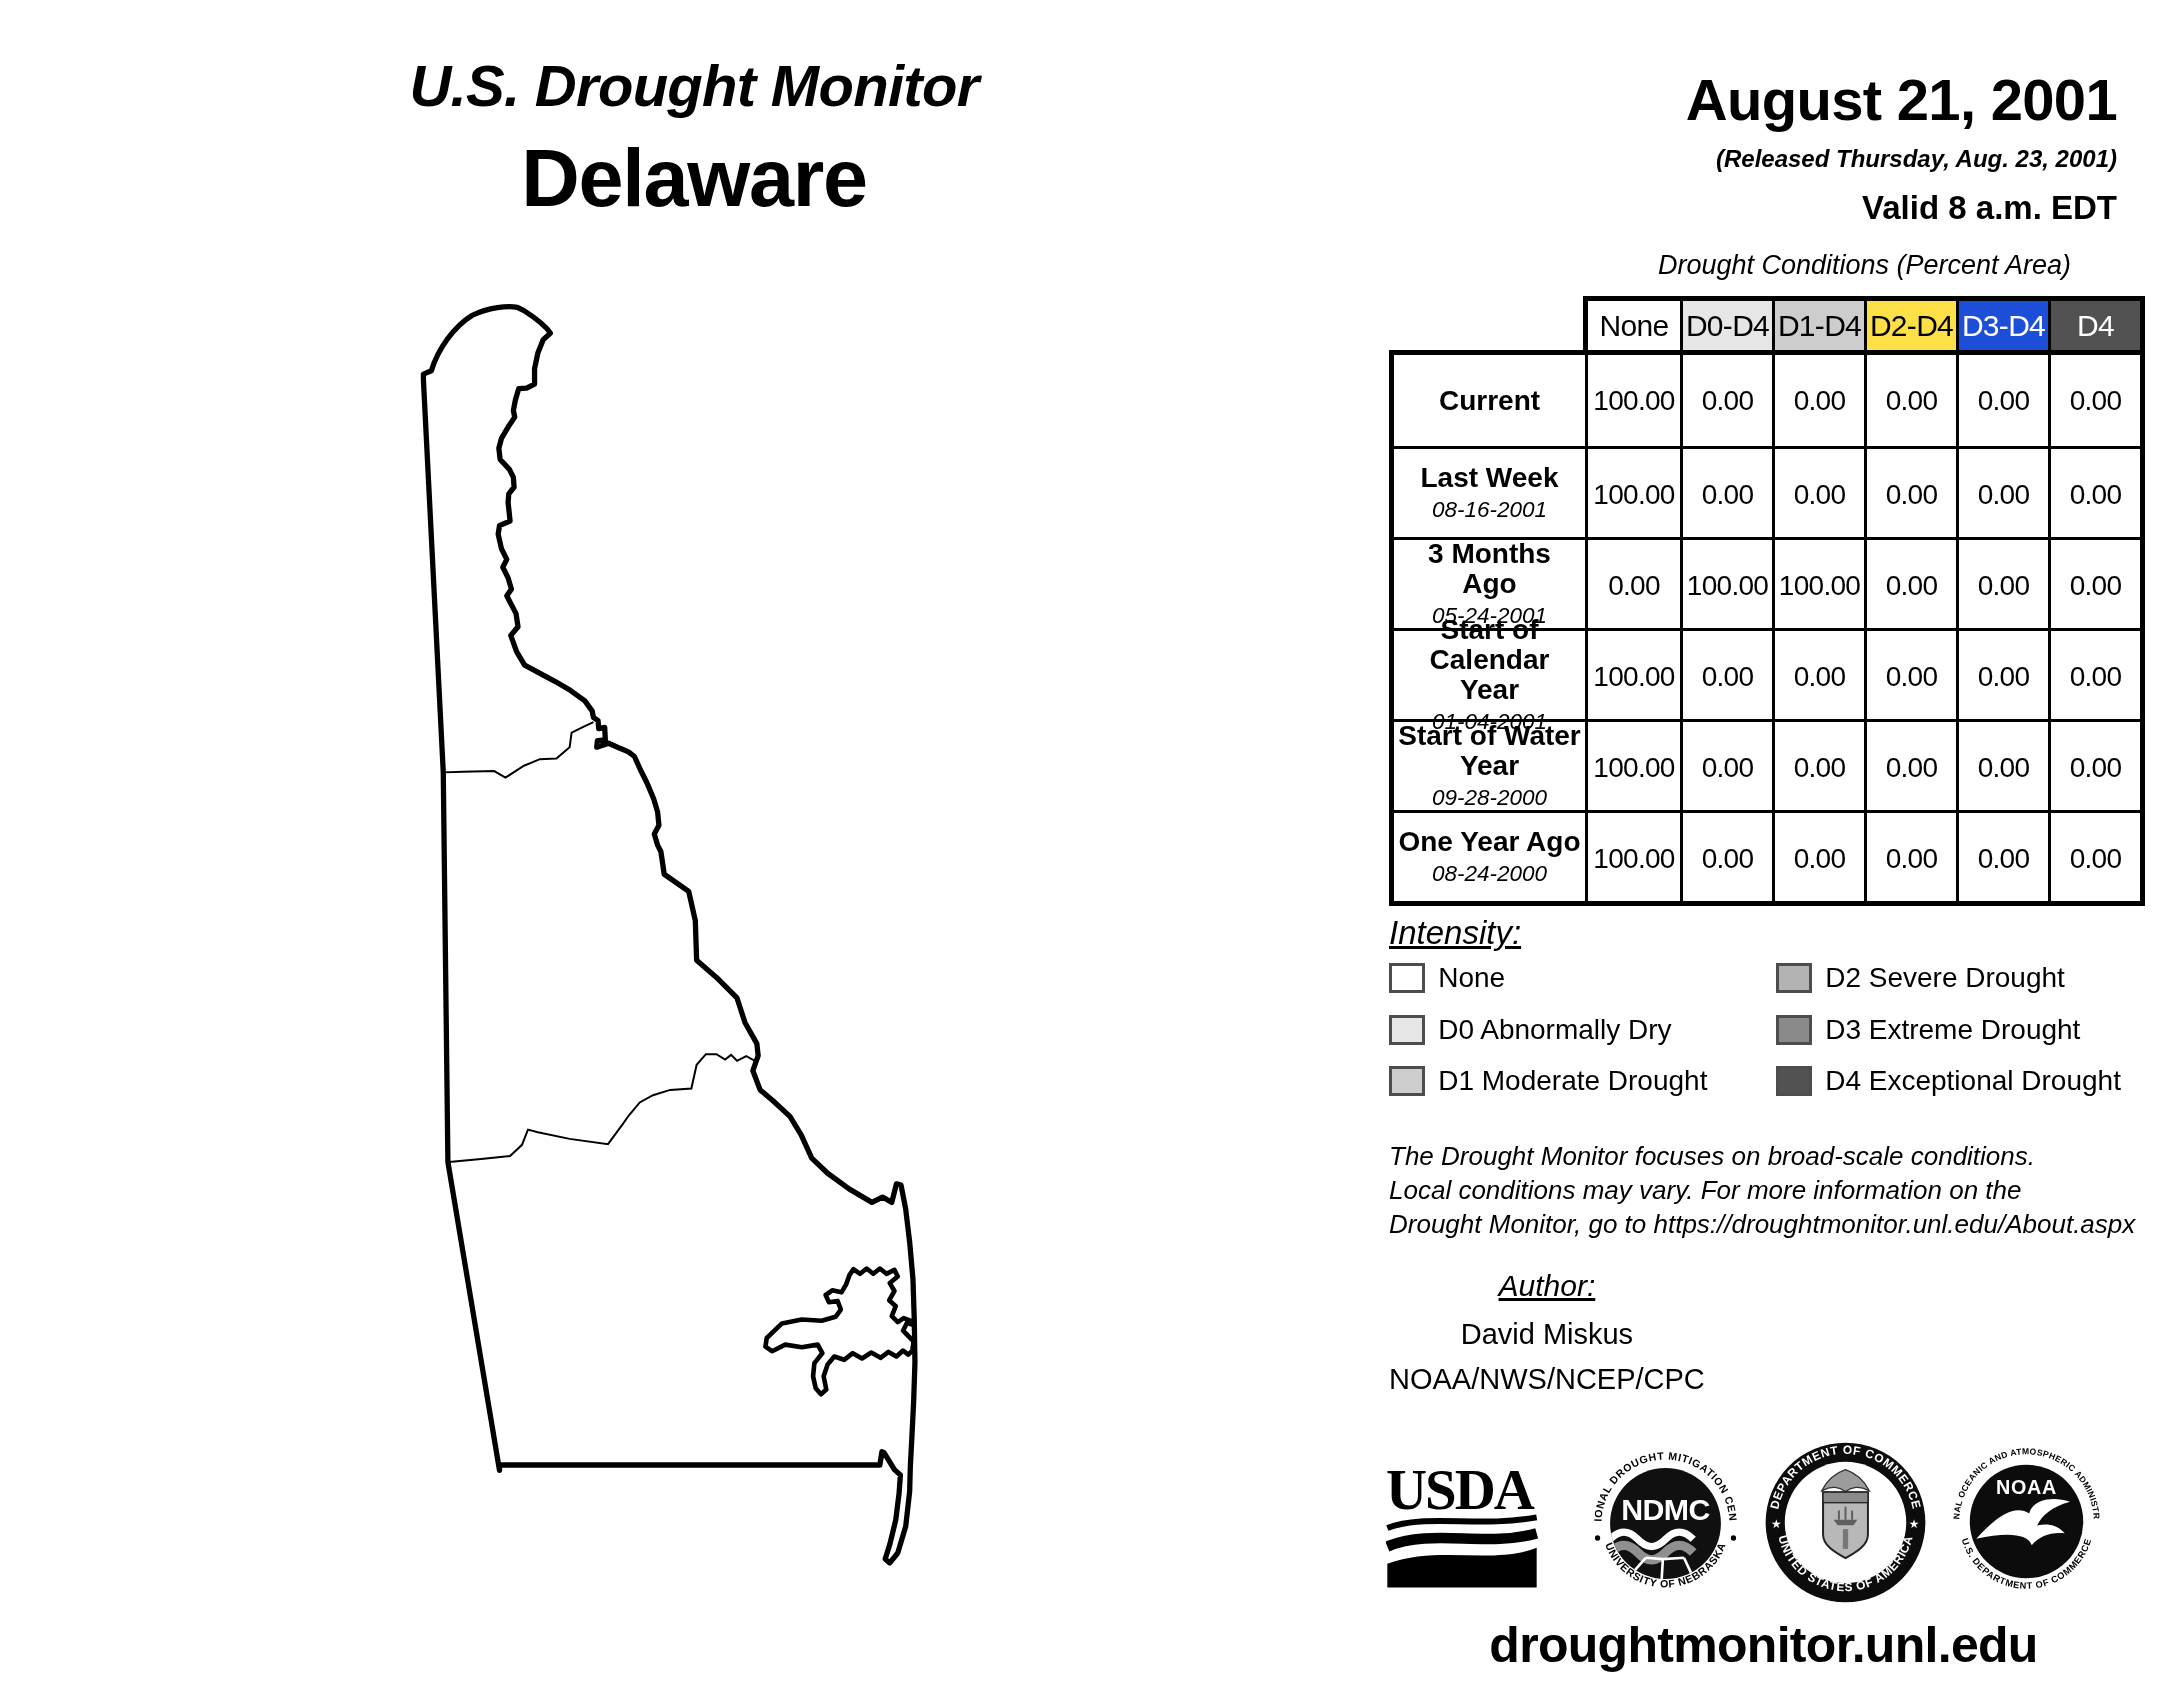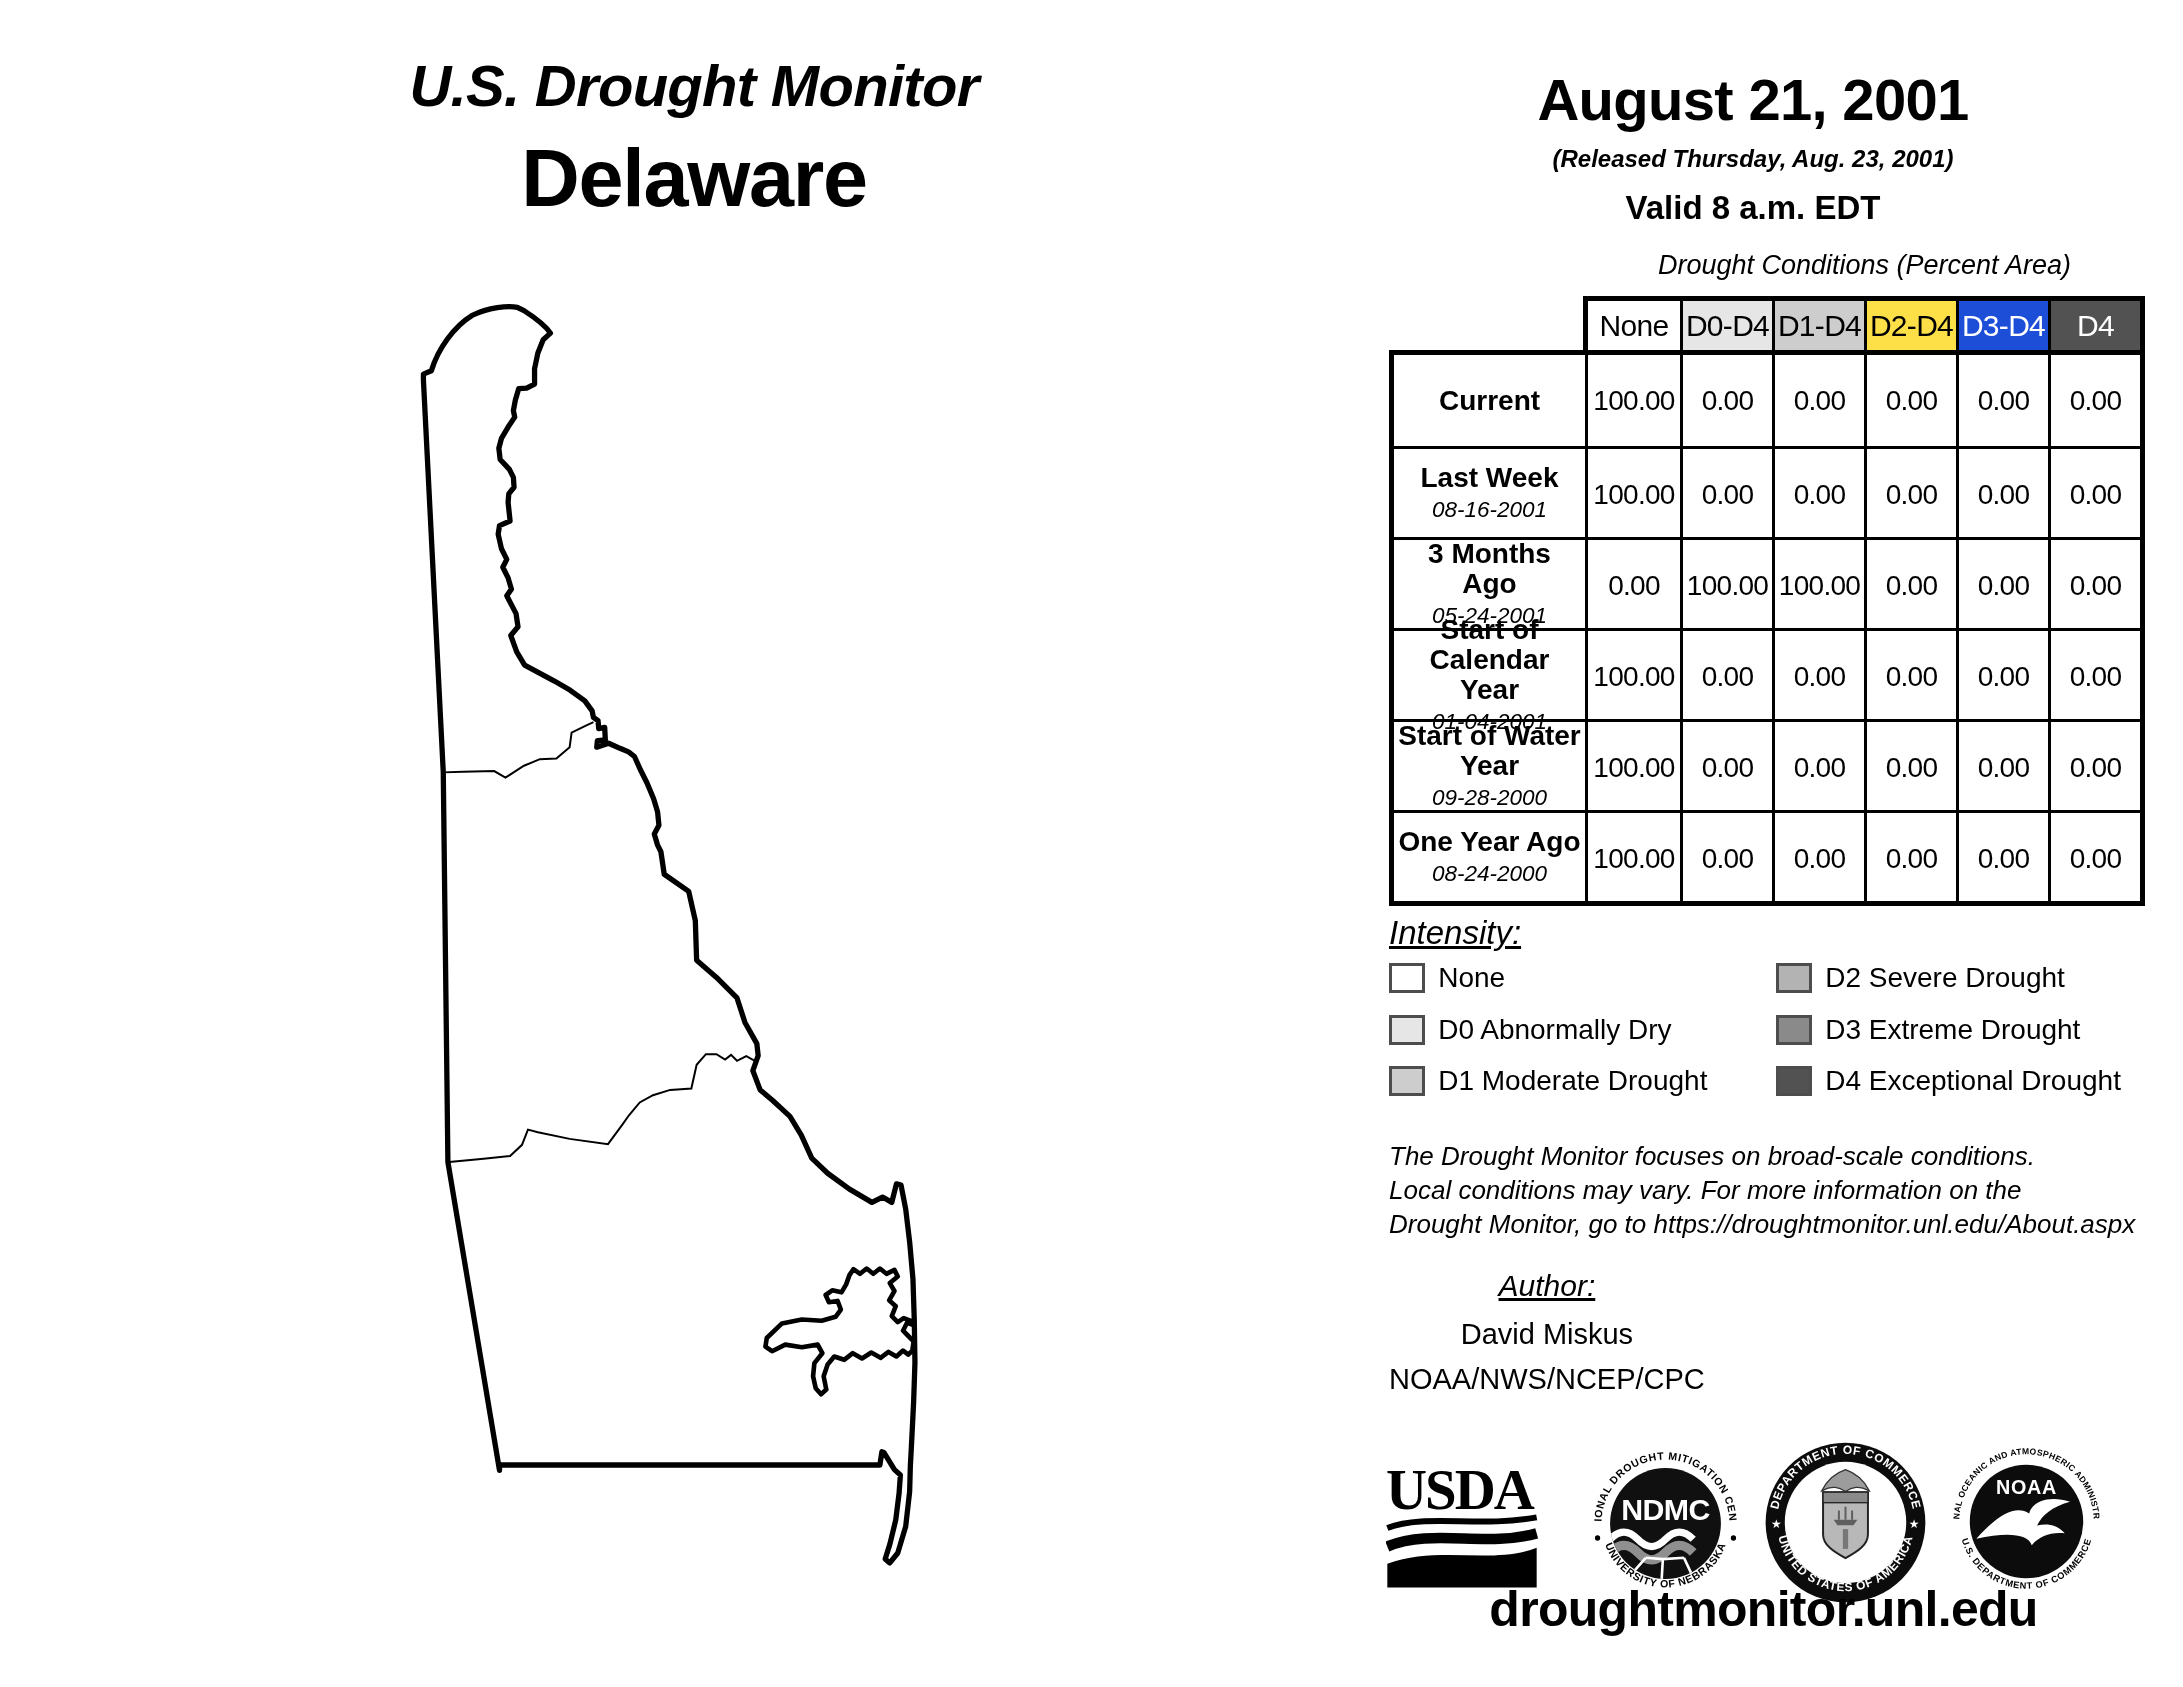--- a/index.html
+++ b/index.html
@@ -5,21 +5,21 @@
   html,body{margin:0;padding:0;background:#fff;}
   #app{position:relative;width:2183px;height:1687px;background:#ffffff;overflow:hidden;
        font-family:"Liberation Sans",sans-serif;color:#000;}
 
   
   .title-block{position:absolute;left:198px;top:52px;width:992px;text-align:center;}
   .h-title{font-size:58px;font-weight:bold;font-style:italic;letter-spacing:-0.7px;}
   .h-state{font-size:81px;font-weight:bold;margin-top:13px;letter-spacing:-1.3px;}
 
   
-  .date-block{position:absolute;left:1389px;top:66px;width:728px;text-align:center;}
+  .date-block{position:absolute;left:1389px;top:66px;width:728px;text-align:right;}
   .d-date{font-size:58px;font-weight:bold;letter-spacing:-0.7px;}
   .d-released{font-size:24px;font-weight:bold;font-style:italic;margin-top:12px;}
   .d-valid{font-size:33px;font-weight:bold;margin-top:16px;}
 
   
   .tbl-title{position:absolute;left:1588px;top:250px;width:553px;text-align:center;
              font-size:27px;font-style:italic;}
   .dm-table{position:absolute;left:1389px;top:296px;}
   .t-header{position:absolute;left:194px;top:0;display:flex;border:5.3px solid #000;background:#fff;}
   .t-hcell{width:92px;height:49px;line-height:49px;text-align:center;font-size:30px;
@@ -51,21 +51,21 @@
 
   
   .disclaimer{position:absolute;left:1389px;top:1139px;font-size:26px;font-style:italic;line-height:34px;}
   .author{position:absolute;left:1389px;top:1269px;text-align:center;}
   .a-title{font-size:30px;font-style:italic;text-decoration:underline;}
   .a-name{font-size:29px;margin-top:14.6px;}
   .a-org{font-size:29px;margin-top:12px;}
 
   
   .logo{position:absolute;}
-  .footer-url{position:absolute;left:1416px;top:1580px;width:695px;text-align:center;
+  .footer-url{position:absolute;left:1416px;top:1616px;width:695px;text-align:center;
               font-size:50px;font-weight:bold;letter-spacing:-0.7px;}
 
   
   .map-svg{position:absolute;left:367px;top:261px;}
 </style>
 </head>
 <body>
 
 <div id="app">
 

